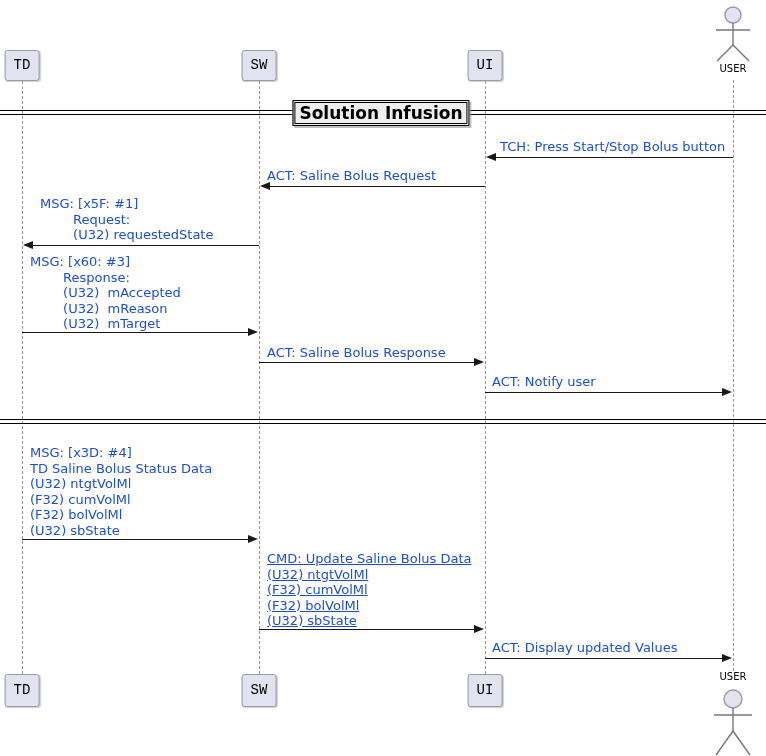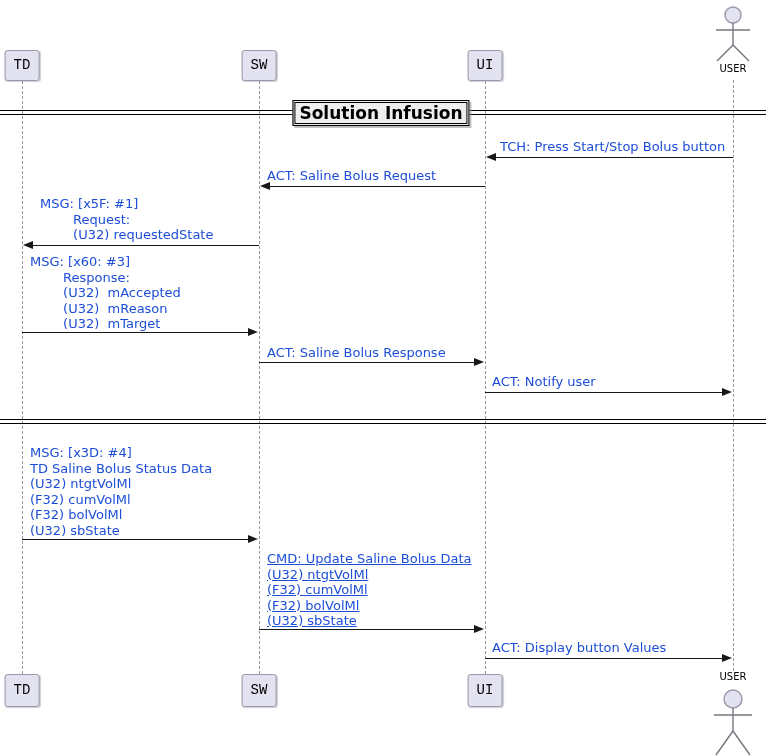--- a/index.html
+++ b/index.html
@@ -133,21 +133,21 @@
     <div class="mlabel" style="left:267px;top:551px;text-decoration:underline;">CMD: Update Saline Bolus Data
 (U32) ntgtVolMl
 (F32) cumVolMl
 (F32) bolVolMl
 (U32) sbState</div>
     <div class="mline" style="left:259px;top:629px;width:217px;"></div>
     <div class="ah-r" style="left:474px;top:625px;"></div>
   </div>
 
   <div>
-    <div class="mlabel" style="left:492px;top:640px;">ACT: Display button Values</div>
+    <div class="mlabel" style="left:492px;top:640px;">ACT: Display updated Values</div>
     <div class="mline" style="left:485px;top:658px;width:239px;"></div>
     <div class="ah-r" style="left:722px;top:654px;"></div>
   </div>
 
   <div class="pbox" style="left:22px;top:674px;height:31px;line-height:31px;">
     <span>TD</span>
   </div>
   <div class="pbox" style="left:259px;top:674px;height:31px;line-height:31px;">
     <span>SW</span>
   </div>

